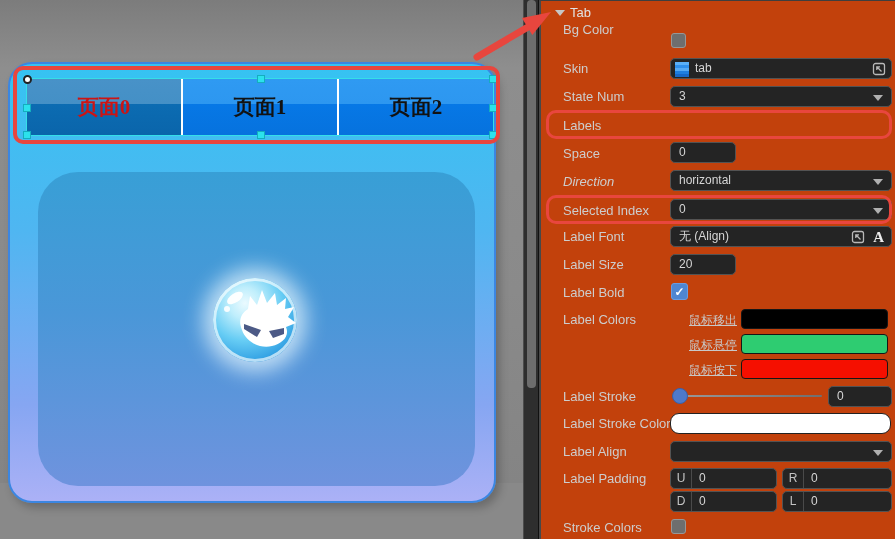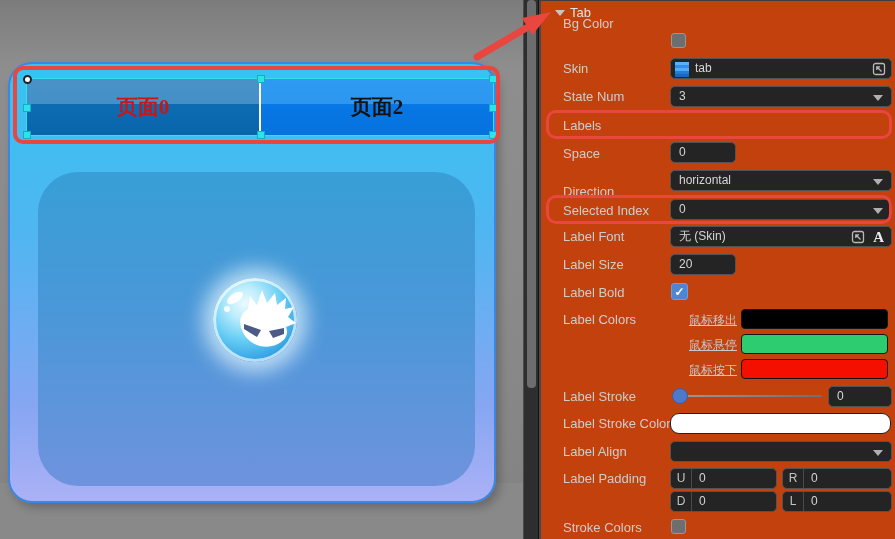--- a/index.html
+++ b/index.html
@@ -92,20 +92,21 @@
         <ellipse cx="22" cy="20" rx="9" ry="4.5" transform="rotate(-33 22 20)" fill="rgba(255,255,255,.95)"></ellipse>
         <circle cx="14" cy="31" r="3" fill="rgba(255,255,255,.9)"></circle>
         <path d="M29,52 C25,43 28,35 35,31 L37,18 L44,27 L49,12 L54,25 L62,15 L64,27 L73,20 L72,31 L81,29 L75,39 L83,45 L73,49 C77,58 69,66 59,68 C47,71 33,64 29,52 Z" fill="#ffffff"></path>
         <path d="M31,46 L48,52 L44,59 L31,51 Z" fill="#4c5a86"></path>
         <path d="M71,50 L56,53 L60,60 L71,56 Z" fill="#4c5a86"></path>
       </svg>
     </div>
 
     <div class="tabbar">
       <div class="tab sel" style="color: rgb(204, 20, 20);">页面0</div>
+      <div class="tab uns" style="color: rgb(18, 18, 18);">页面1</div>
       <div class="tab uns" style="color: rgb(18, 18, 18);">页面2</div>
     </div>
 
     <div class="selbox">
       <div class="anchor" style="left:-4px;top:-4px;"></div>
       <div class="handle" style="left:230px;top:-4px;"></div>
       <div class="handle" style="right:-4px;top:-4px;"></div>
       <div class="handle" style="left:-4px;top:25px;"></div>
       <div class="handle" style="right:-4px;top:25px;"></div>
       <div class="handle" style="left:-4px;bottom:-4px;"></div>
@@ -123,21 +124,21 @@
   <div class="inspector">
 
     <div class="tri"></div>
     <div class="hdr-title">Tab</div>
     <div class="burger">
         <i></i>
         <i></i>
         <i></i>
       </div>
 
-    <div class="rlabel" style="top:15px;">Bg Color</div>
+    <div class="rlabel" style="top:21px;">Bg Color</div>
     <div class="chk" style="top:32px;"></div>
 
     <div class="rlabel" style="top:60px;">Skin</div>
     <div class="fld" style="top:57px;padding-left:24px;">
       <svg class="skin-ic" width="14" height="15">
         <rect x="0" y="0" width="14" height="3" fill="#5ab0f8"></rect>
         <rect x="0" y="3" width="14" height="3" fill="#2f90ec"></rect>
         <rect x="0" y="6" width="14" height="3" fill="#55aaf4"></rect>
         <rect x="0" y="9" width="14" height="3" fill="#1e7ee0"></rect>
         <rect x="0" y="12" width="14" height="3" fill="#1668c8"></rect>
@@ -155,34 +156,34 @@
     </div>
 
     <div class="rlabel" style="top:117px;">Labels</div>
     <div class="hl" style="left: 5px; top: 109px; width: 346px; height: 29px; border-width: 3px; border-color: rgb(232, 70, 62);"></div>
 
     <div class="rlabel" style="top:145px;">Space</div>
     <div class="fld num" style="top:141px;">
       <span>0</span>
     </div>
 
-    <div class="rlabel" style="top:183px;">Direction</div>
+    <div class="rlabel" style="top:173px;font-style:italic;">Direction</div>
     <div class="fld dd" style="top:169px;">
       <span>horizontal</span>
     </div>
 
     <div class="rlabel" style="top:202px;">Selected Index</div>
     <div class="fld dd" style="top:198px;">
       <span>0</span>
     </div>
     <div class="hl" style="left: 5px; top: 194px; width: 346px; height: 29px; border-width: 3px; border-color: rgb(232, 70, 62);"></div>
 
     <div class="rlabel" style="top:228px;">Label Font</div>
     <div class="fld" style="top:225px;">
-      <span>无 (Skin)</span>
+      <span>无 (Align)</span>
       <svg class="icon-right" style="right:26px;" width="14" height="14">
         <rect x="1.5" y="1.5" width="11" height="11" rx="2" fill="none" stroke="#b8b8b8" stroke-width="1.3"></rect>
         <path d="M9.5,9.5 L4.8,4.8 M4.8,8 L4.8,4.8 L8,4.8" fill="none" stroke="#b8b8b8" stroke-width="1.3"></path>
       </svg>
       <span class="serifA icon-right" style="right:7px;top:1px;">A</span>
     </div>
 
     <div class="rlabel" style="top:256px;">Label Size</div>
     <div class="fld num" style="top:253px;">
       <span>20</span>

